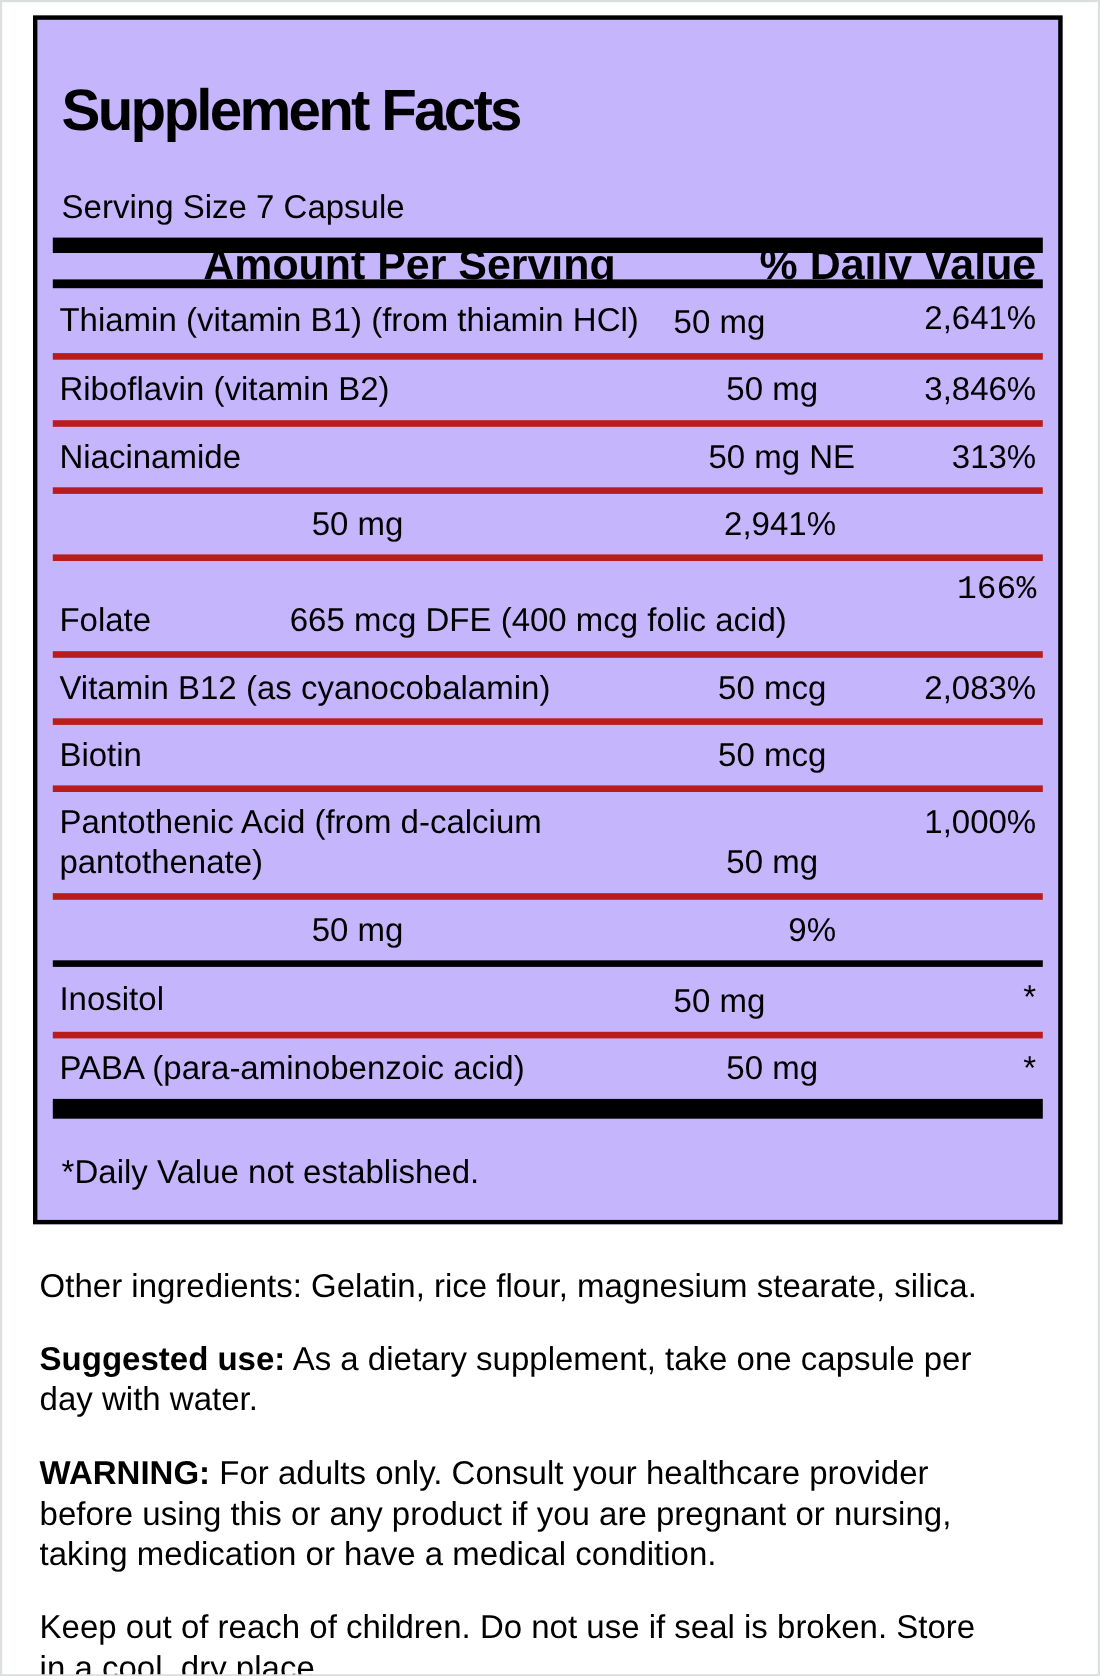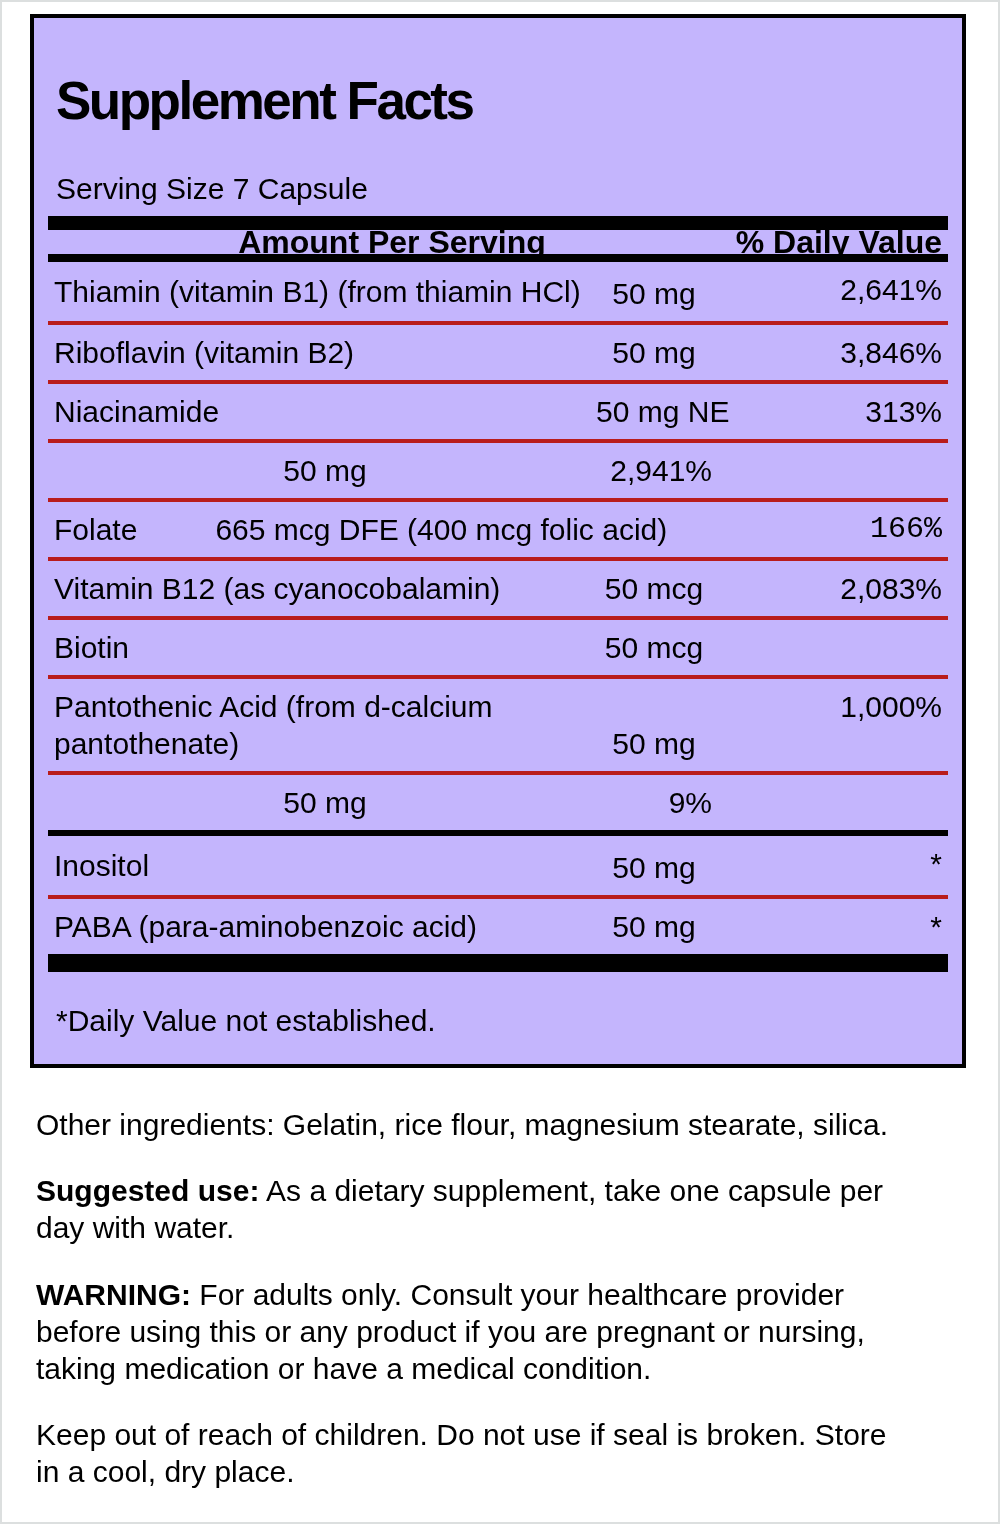--- a/index.html
+++ b/index.html
@@ -40,47 +40,47 @@
   .bar-a { height:14px; margin-top:8px; }
   .bar-b { height:8px; }
   .bar-c { height:6px; }
   .bar-d { height:18px; }
 
   .sf-header {
     display:flex;
     align-items:center;
     margin:0 20px;
     height:24px;
-    font-size:32px;
+    font-size:39px;
     font-weight:bold;
   }
   .sf-header .hdr-amt { width:676px; text-align:center; white-space:pre; }
   .sf-header .hdr-dv  { flex:1; text-align:right; white-space:pre; }
 
   .sf-rows { margin:0 14px; }
   .sf-row {
     display:grid;
     grid-template-columns:542px 116px auto;
     align-items:center;
     min-height:59px;
     padding:0 6px;
     box-sizing:border-box;
   }
-  .sf-row + .sf-row { border-top:4px solid #b91c1c; }
+  .sf-row + .sf-row { border-top:6px solid #b91c1c;gap:48px; }
   .sf-row .name   { font-size:30px; line-height:37px; padding:9px 0; white-space:pre; }
   .sf-row .amount { font-size:30px; line-height:37px; padding:9px 0; text-align:center; white-space:pre; }
   .sf-row .dv     { font-size:30px; line-height:37px; padding:9px 0; text-align:right; white-space:pre; }
 
   
   .sf-row.two-line .amount { align-self:end; }
   .sf-row.two-line .dv     { align-self:start; }
 
   
   .sf-row.inline-amount { display:flex; }
-  .sf-row.inline-amount .name   { flex:none; }
+  .sf-row.inline-amount .name   { flex:none;margin-top:27px; }
   .sf-row.inline-amount .amount { flex:none; margin-left:78px; text-align:left; }
   .sf-row.inline-amount .dv     { flex:1;font-family:Liberation Mono, monospace; }
 
   .sf-footnote {
     margin:30px 22px 0 22px;
     font-size:30px;
     line-height:38px;
     white-space:pre;
   }
 

